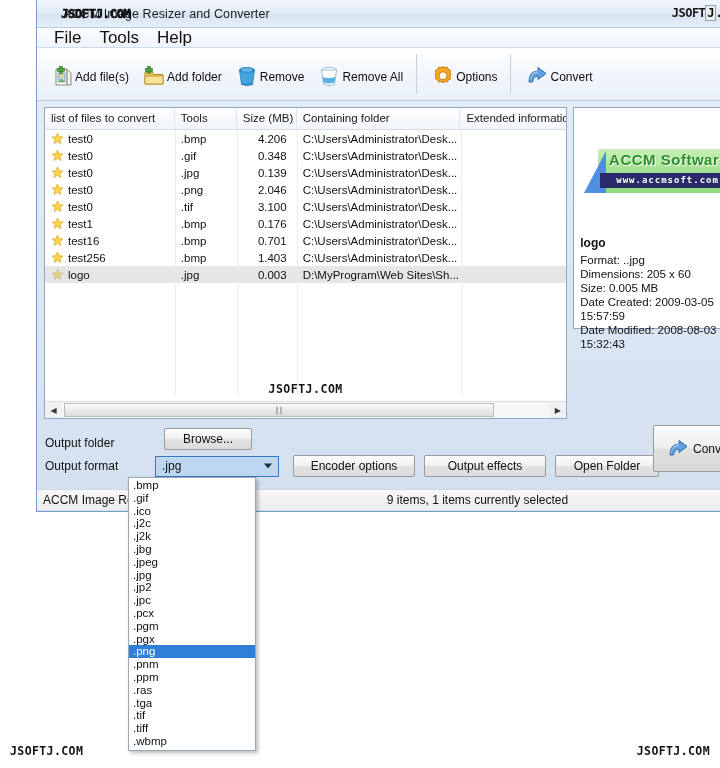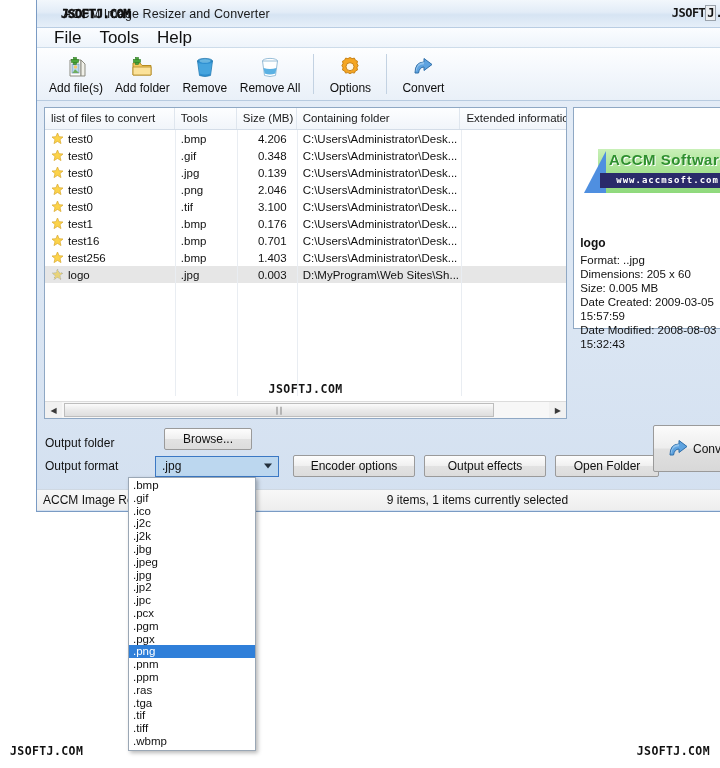--- a/index.html
+++ b/index.html
@@ -66,21 +66,21 @@
   .menu-item { font-size: 17px; color:#101010; padding: 1px 9px; cursor: default; text-align: right; }
 
   
   .toolbar {
     height: 53px;
     background: linear-gradient(180deg,#fdfeff 0%, #f3f7fc 50%, #e9f0f8 100%);
     border-bottom: 1px solid #b8cbe0;
     display: flex; align-items: flex-start; padding: 3px 6px 0 6px;
   }
   .tbtn {
-    display: flex; flex-direction: column; align-items: center; justify-content: flex-start;
+    display: flex; flex-direction: row; align-items: center; justify-content: flex-start;
     min-width: 58px; padding: 2px 6px 0 6px; cursor: default; height: 48px;
   }
   .tbtn .ic { height: 27px; display:flex; align-items:center; justify-content:center; }
   .tbtn .lbl { font-size: 12px; color: #0d0d0d; margin-top: 1px; white-space: nowrap; }
   .tb-sep { width:1px; height:40px; background:#c3d2e2; margin: 3px 7px 0 7px; }
 
   
   .body-area { position: relative; height: 398px; padding: 6px 7px 0 7px; display: flex; }
 
   .listbox {

